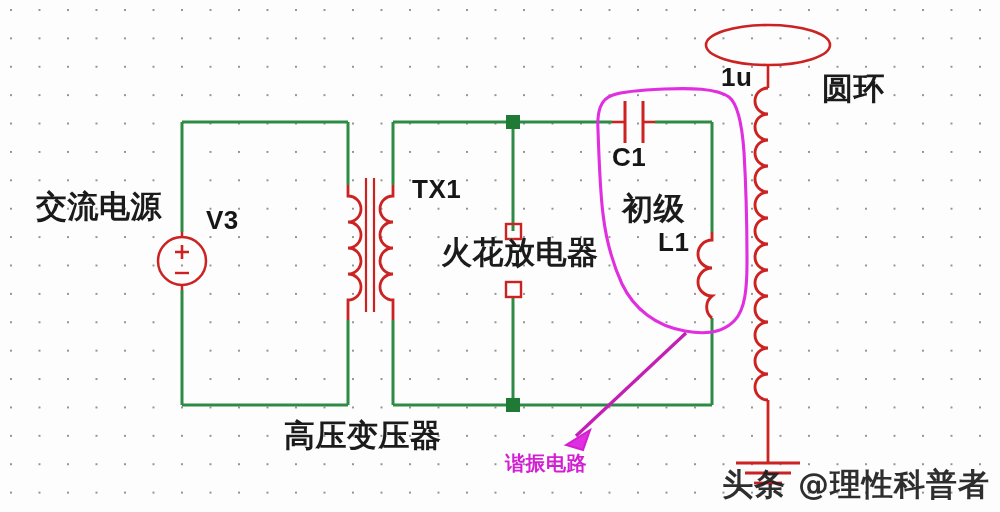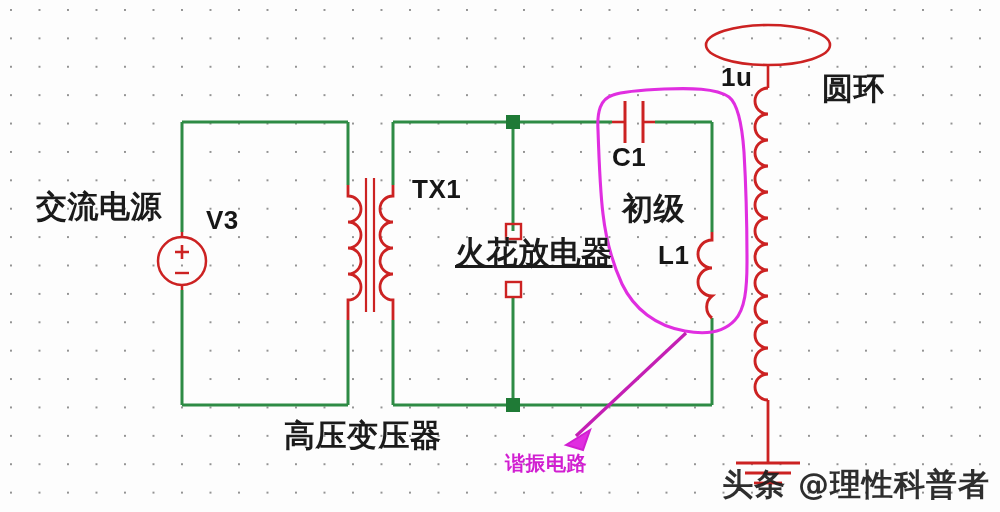--- a/index.html
+++ b/index.html
@@ -201,28 +201,28 @@
   </svg>
 
   <div class="lbl lbl-cjk" style="left:36px; top:186px;">交流电源</div>
 
   <div class="lbl lbl-ref" style="left:206px; top:205px;">V3</div>
 
   <div class="lbl lbl-ref" style="left:412px; top:174px;">TX1</div>
 
   <div class="lbl lbl-cjk" style="left:284px; top:415px;">高压变压器</div>
 
-  <div class="lbl lbl-cjk" style="left:455px; top:232px;text-decoration:underline;">火花放电器</div>
+  <div class="lbl lbl-cjk" style="left:441px; top:232px;">火花放电器</div>
 
 
   <div class="lbl lbl-ref" style="left:612px; top:142px;">C1</div>
 
   <div class="lbl lbl-cjk" style="left:622px; top:188px;">初级</div>
 
-  <div class="lbl lbl-ref" style="left:658px; top:240px;">L1</div>
+  <div class="lbl lbl-ref" style="left:658px; top:227px;">L1</div>
 
   <div class="lbl lbl-ref" style="left:721px; top:62px;">1u</div>
 
   <div class="lbl lbl-cjk" style="left:822px; top:68px;">圆环</div>
 
 
   <div class="lbl lbl-mag" style="left:505px; top:450px;">谐振电路</div>
 
   <div class="watermark">头条 @理性科普者</div>
 

